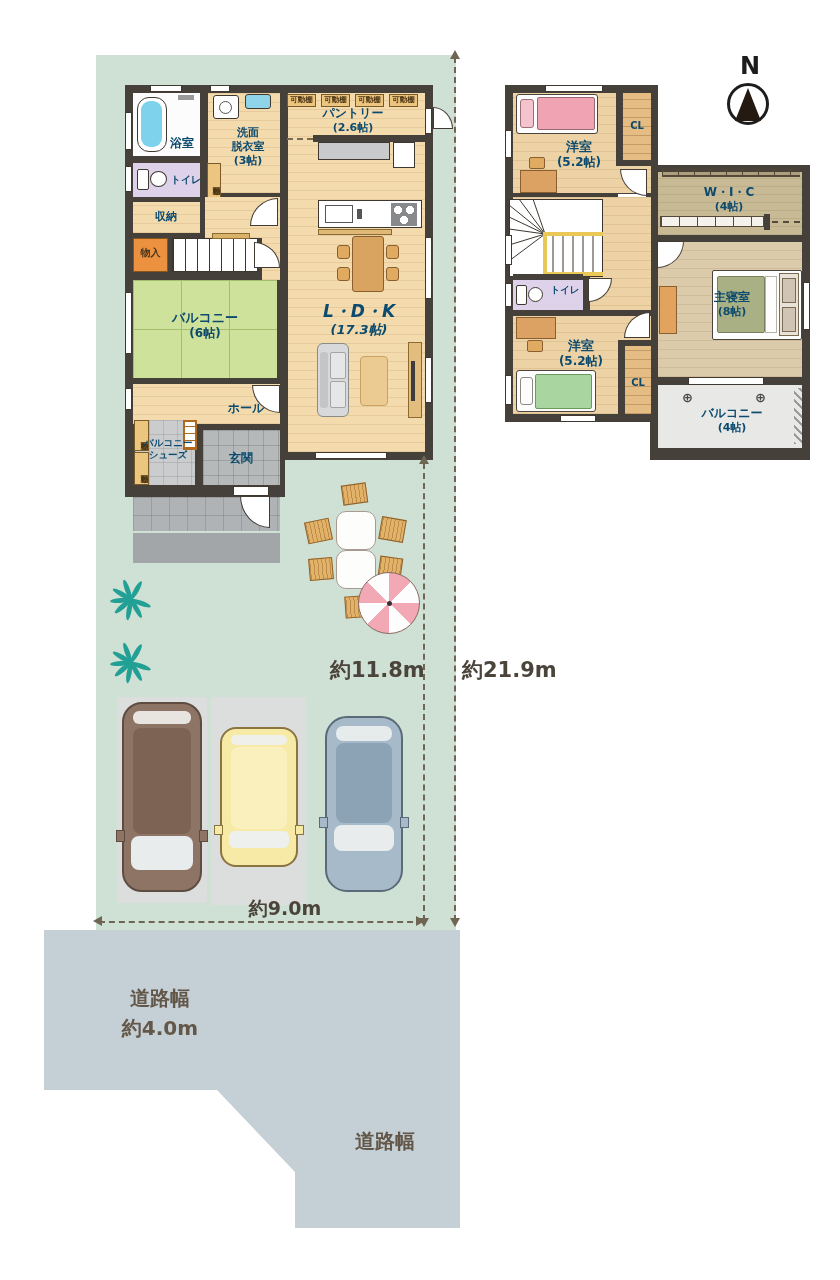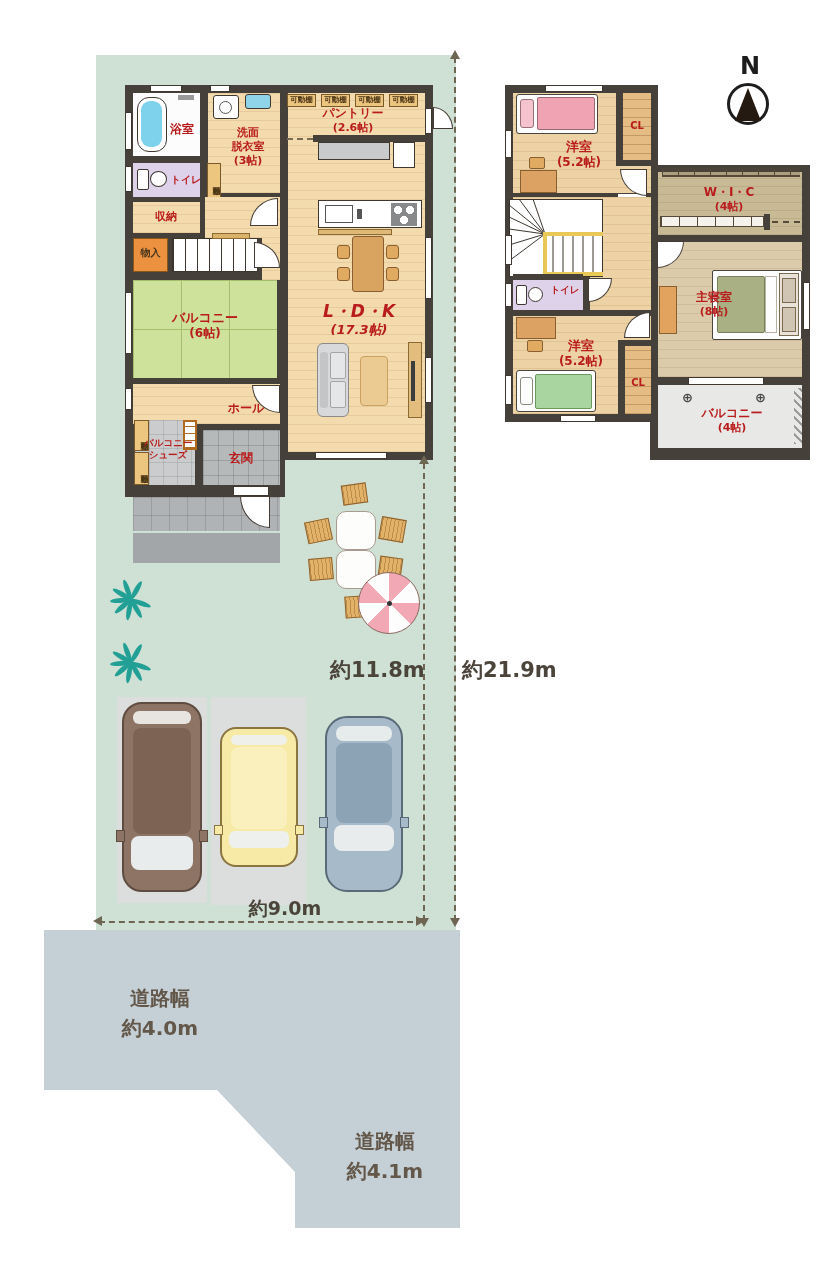--- a/index.html
+++ b/index.html
@@ -28,21 +28,21 @@
   .wic{background:#c9ba96;background-image:repeating-linear-gradient(0deg,rgba(90,70,40,.12) 0 1px,transparent 1px 8px);}
   .balc{background:#e8e9e7;}
   .clst{background:#e5bd84;background-image:repeating-linear-gradient(0deg,rgba(100,65,20,.28) 0 1px,transparent 1px 9px);}
   .orange{background:#ec9140;border:1px solid #8a5718;}
   
   .win{background:#ffffff;border:1px solid #3e3831;}
   .arc{background:#ffffff;border:1px solid #433c35;}
   
   .stairs{background:#fff;border:1px solid #3c362f;background-image:repeating-linear-gradient(90deg,#3c362f 0 1px,transparent 1px 12px);}
   
-  .lbl{position:absolute;color:#b91c1c;font-weight:700;text-align:center;line-height:1.25;white-space:nowrap;}
+  .lbl{position:absolute;color:#0c4a6e;font-weight:700;text-align:center;line-height:1.25;white-space:nowrap;}
   .t17{font-size:17px;font-style:italic;}.t13{font-size:13px;}.t12{font-size:12px;}.t11{font-size:11px;}
   .t10{font-size:10px;}.t9{font-size:9.5px;}
   .dim{position:absolute;color:#4b443a;font-weight:700;font-size:21px;white-space:nowrap;}
   .roadlbl{position:absolute;color:#635749;font-weight:700;font-size:20px;text-align:center;line-height:1.5;}
   .tag{position:absolute;background:#ecc57e;border:1px solid #7a5a28;color:#4a3414;font-size:7.5px;font-weight:700;text-align:center;line-height:1.2;overflow:hidden;}
   .vtag{writing-mode:vertical-rl;line-height:1.05;}
   .dashv{border-left:2px dashed #6e6553;}
   .dashh{border-top:2px dashed #6e6553;}
   .arrow{width:0;height:0;}
   .furn{position:absolute;box-sizing:border-box;}
@@ -57,21 +57,20 @@
 
   <div class="a lot" style="left:96px;top:55px;width:360px;height:875px"></div>
   <div class="a road" style="left:44px;top:930px;width:416px;height:298px"></div>
 
   <div class="roadlbl" style="left:95px;top:983px;width:130px">
     <div>道路幅</div>
     <div>約4.0m</div>
   </div>
   <div class="roadlbl" style="left:310px;top:1126px;width:150px">
     <div>道路幅</div>
-    <div>約4.1m</div>
   </div>
 
   <div class="a" style="left:735px;top:52px;width:30px;height:28px;font-size:24px;font-weight:700;color:#1d1d1d;text-align:center">N</div>
   <div class="a" style="left:727px;top:83px;width:42px;height:42px;border:3px solid #1d1d1d;border-radius:50%;background:#fff">
     <div class="a" style="left:5px;top:2px;width:0;height:0;border-left:13px solid transparent;border-right:13px solid transparent;border-bottom:33px solid #241a12"></div>
   </div>
 
   <div class="a house h1" style="left:125px;top:85px;width:308px;height:412px"></div>
   <div class="a house h2" style="left:505px;top:85px;width:305px;height:375px"></div>
 
@@ -158,21 +157,21 @@
   <div class="a win" style="left:125px;top:292px;width:7px;height:62px"></div>
   <div class="a win" style="left:125px;top:388px;width:7px;height:22px"></div>
   <div class="a win" style="left:233px;top:486px;width:36px;height:10px"></div>
 
   <div class="a arc" style="left:240px;top:496px;width:30px;height:32px;border-radius:0 0 0 100%"></div>
   <div class="a arc" style="left:433px;top:107px;width:20px;height:22px;border-radius:0 100% 0 0"></div>
   <div class="a arc" style="left:250px;top:198px;width:28px;height:28px;border-radius:100% 0 0 0"></div>
   <div class="a arc" style="left:254px;top:242px;width:26px;height:26px;border-radius:0 100% 0 0"></div>
   <div class="a arc" style="left:252px;top:385px;width:28px;height:28px;border-radius:0 0 0 100%"></div>
 
-  <div class="lbl t12" style="left:160px;top:122px;width:44px">浴室</div>
+  <div class="lbl t12" style="left:160px;top:136px;width:44px">浴室</div>
   <div class="lbl t11" style="left:218px;top:126px;width:60px">
     <div>洗面</div>
     <div>脱衣室</div>
     <div>(3帖)</div>
   </div>
   <div class="lbl t12" style="left:313px;top:106px;width:80px">
     <div>パントリー</div>
     <div class="t11">(2.6帖)</div>
   </div>
   <div class="lbl t10" style="left:166px;top:174px;width:40px">トイレ</div>
@@ -294,21 +293,21 @@
   <div class="lbl t13" style="left:548px;top:139px;width:62px">
     <div>洋室</div>
     <div class="t12">(5.2帖)</div>
   </div>
   <div class="lbl t10" style="left:624px;top:120px;width:26px">CL</div>
   <div class="lbl t12" style="left:696px;top:185px;width:66px">
     <div>W・I・C</div>
     <div class="t11">(4帖)</div>
   </div>
   <div class="lbl t9" style="left:546px;top:284px;width:38px">トイレ</div>
-  <div class="lbl t12" style="left:688px;top:290px;width:52px">
+  <div class="lbl t12" style="left:706px;top:290px;width:52px">
     <div>主寝室</div>
     <div class="t11">(8帖)</div>
   </div>
   <div class="lbl t13" style="left:550px;top:338px;width:62px">
     <div>洋室</div>
     <div class="t12">(5.2帖)</div>
   </div>
   <div class="lbl t10" style="left:626px;top:377px;width:24px">CL</div>
   <div class="lbl t12" style="left:694px;top:406px;width:76px">
     <div>バルコニー</div>

